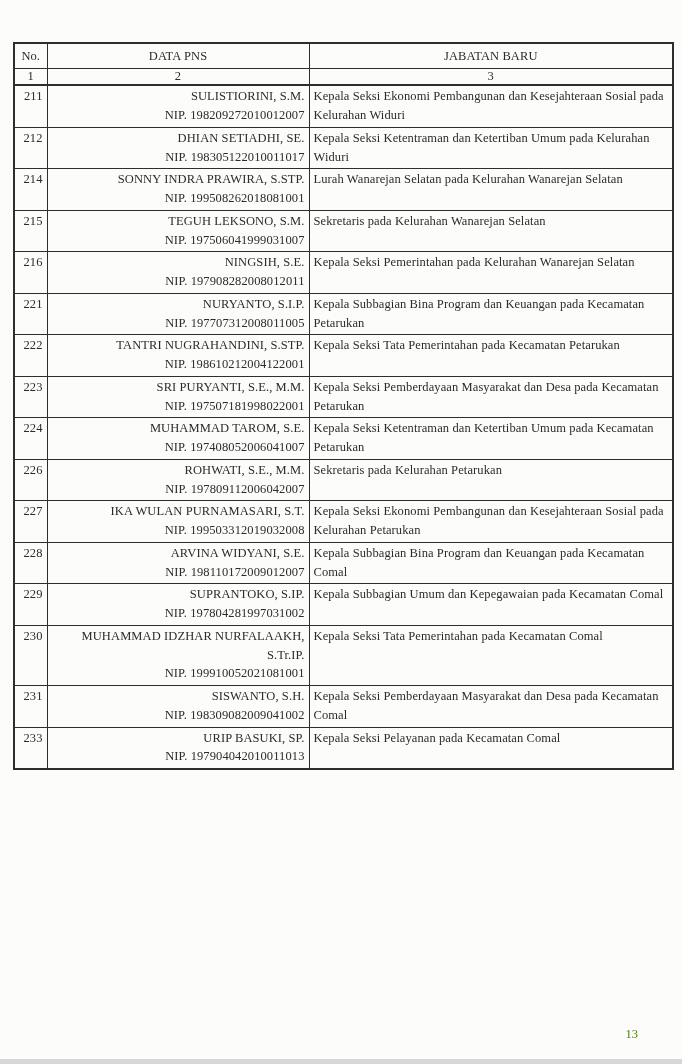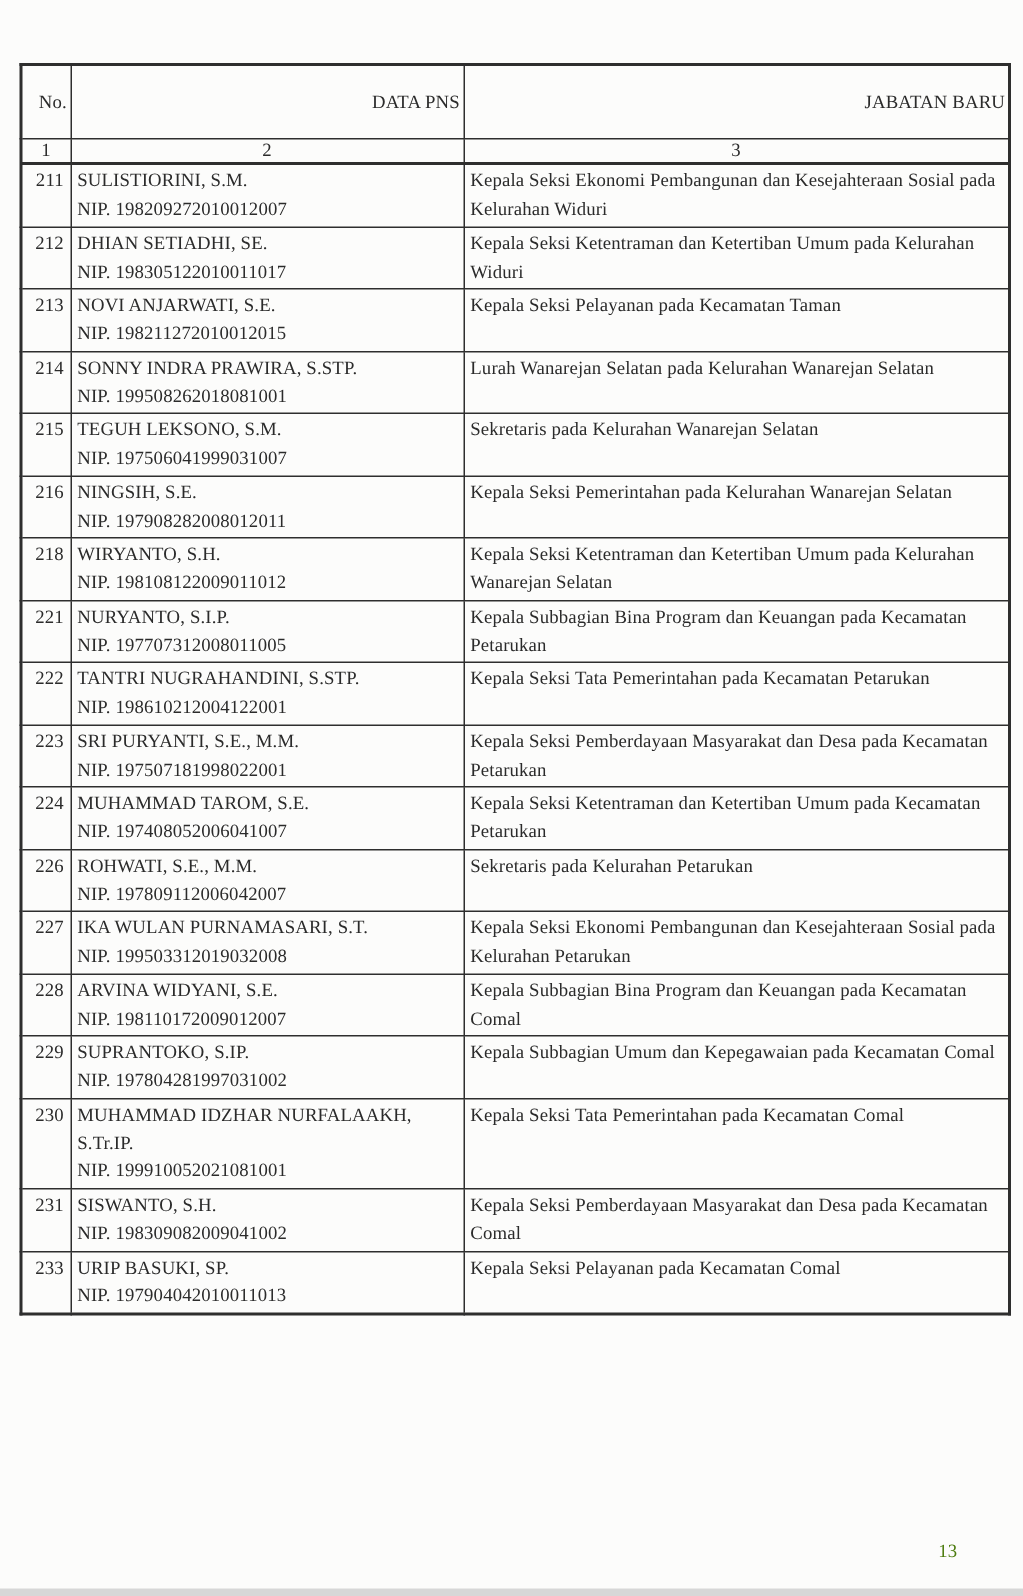--- a/index.html
+++ b/index.html
@@ -37,39 +37,40 @@
     font-weight: normal;
     letter-spacing: 0.1px;
   }
   table.doc-table {
     border: 2px solid #2e2e2e;
   }
   col.c-no { width: 33px; }
   col.c-data { width: 262px; }
   col.c-jab { width: 364px; }
   tr.head-row th {
-    text-align: right;
+    text-align: center;
     vertical-align: middle;
     height: 24px;
-    padding: 12px 2px;
+    padding: 0 2px;
   }
   tr.num-row td {
     text-align: center;
     height: 13px;
     padding: 0 2px 1px 2px;
     line-height: 1.15;
     border-bottom: 2px solid #2e2e2e;
   }
   td.cell-no {
     text-align: right;
     padding-left: 5px;
   }
   td.cell-data .pns-name,
   td.cell-data .pns-nip {
     display: block;
+    text-align: right;
   }
   .page-number {
     position: absolute;
     right: 44px;
     bottom: 22px;
     font-size: 12.5px;
     color: #4d7c0f;
   }
   .bottom-strip {
     position: absolute;
@@ -115,28 +116,20 @@
         </tr>
         <tr>
           <td class="cell-no">212</td>
           <td class="cell-data">
             <span class="pns-name">DHIAN SETIADHI, SE.</span>
             <span class="pns-nip">NIP. 198305122010011017</span>
           </td>
           <td class="cell-jabatan">Kepala Seksi Ketentraman dan Ketertiban Umum pada Kelurahan Widuri</td>
         </tr>
         <tr>
-          <td class="cell-no">213</td>
-          <td class="cell-data">
-            <span class="pns-name">NOVI ANJARWATI, S.E.</span>
-            <span class="pns-nip">NIP. 198211272010012015</span>
-          </td>
-          <td class="cell-jabatan">Kepala Seksi Pelayanan pada Kecamatan Taman</td>
-        </tr>
-        <tr>
           <td class="cell-no">214</td>
           <td class="cell-data">
             <span class="pns-name">SONNY INDRA PRAWIRA, S.STP.</span>
             <span class="pns-nip">NIP. 199508262018081001</span>
           </td>
           <td class="cell-jabatan">Lurah Wanarejan Selatan pada Kelurahan Wanarejan Selatan</td>
         </tr>
         <tr>
           <td class="cell-no">215</td>
           <td class="cell-data">
@@ -145,28 +138,20 @@
           </td>
           <td class="cell-jabatan">Sekretaris pada Kelurahan Wanarejan Selatan</td>
         </tr>
         <tr>
           <td class="cell-no">216</td>
           <td class="cell-data">
             <span class="pns-name">NINGSIH, S.E.</span>
             <span class="pns-nip">NIP. 197908282008012011</span>
           </td>
           <td class="cell-jabatan">Kepala Seksi Pemerintahan pada Kelurahan Wanarejan Selatan</td>
-        </tr>
-        <tr>
-          <td class="cell-no">218</td>
-          <td class="cell-data">
-            <span class="pns-name">WIRYANTO, S.H.</span>
-            <span class="pns-nip">NIP. 198108122009011012</span>
-          </td>
-          <td class="cell-jabatan">Kepala Seksi Ketentraman dan Ketertiban Umum pada Kelurahan Wanarejan Selatan</td>
         </tr>
         <tr>
           <td class="cell-no">221</td>
           <td class="cell-data">
             <span class="pns-name">NURYANTO, S.I.P.</span>
             <span class="pns-nip">NIP. 197707312008011005</span>
           </td>
           <td class="cell-jabatan">Kepala Subbagian Bina Program dan Keuangan pada Kecamatan Petarukan</td>
         </tr>
         <tr>

